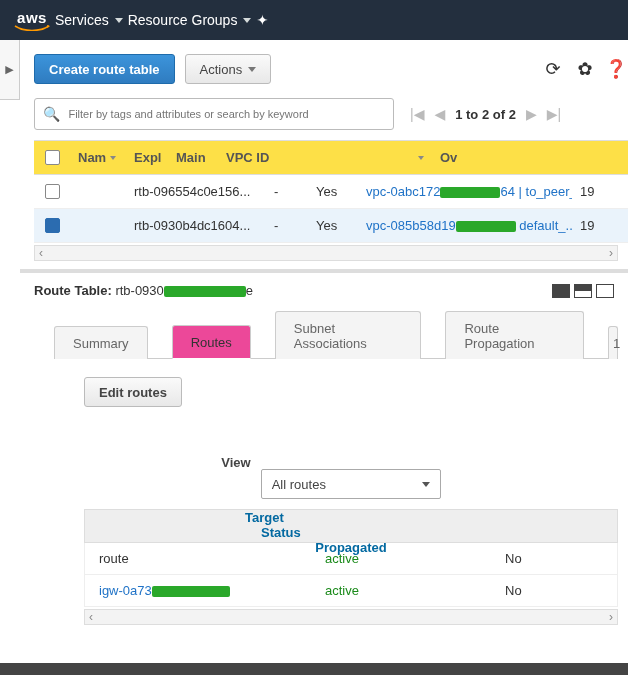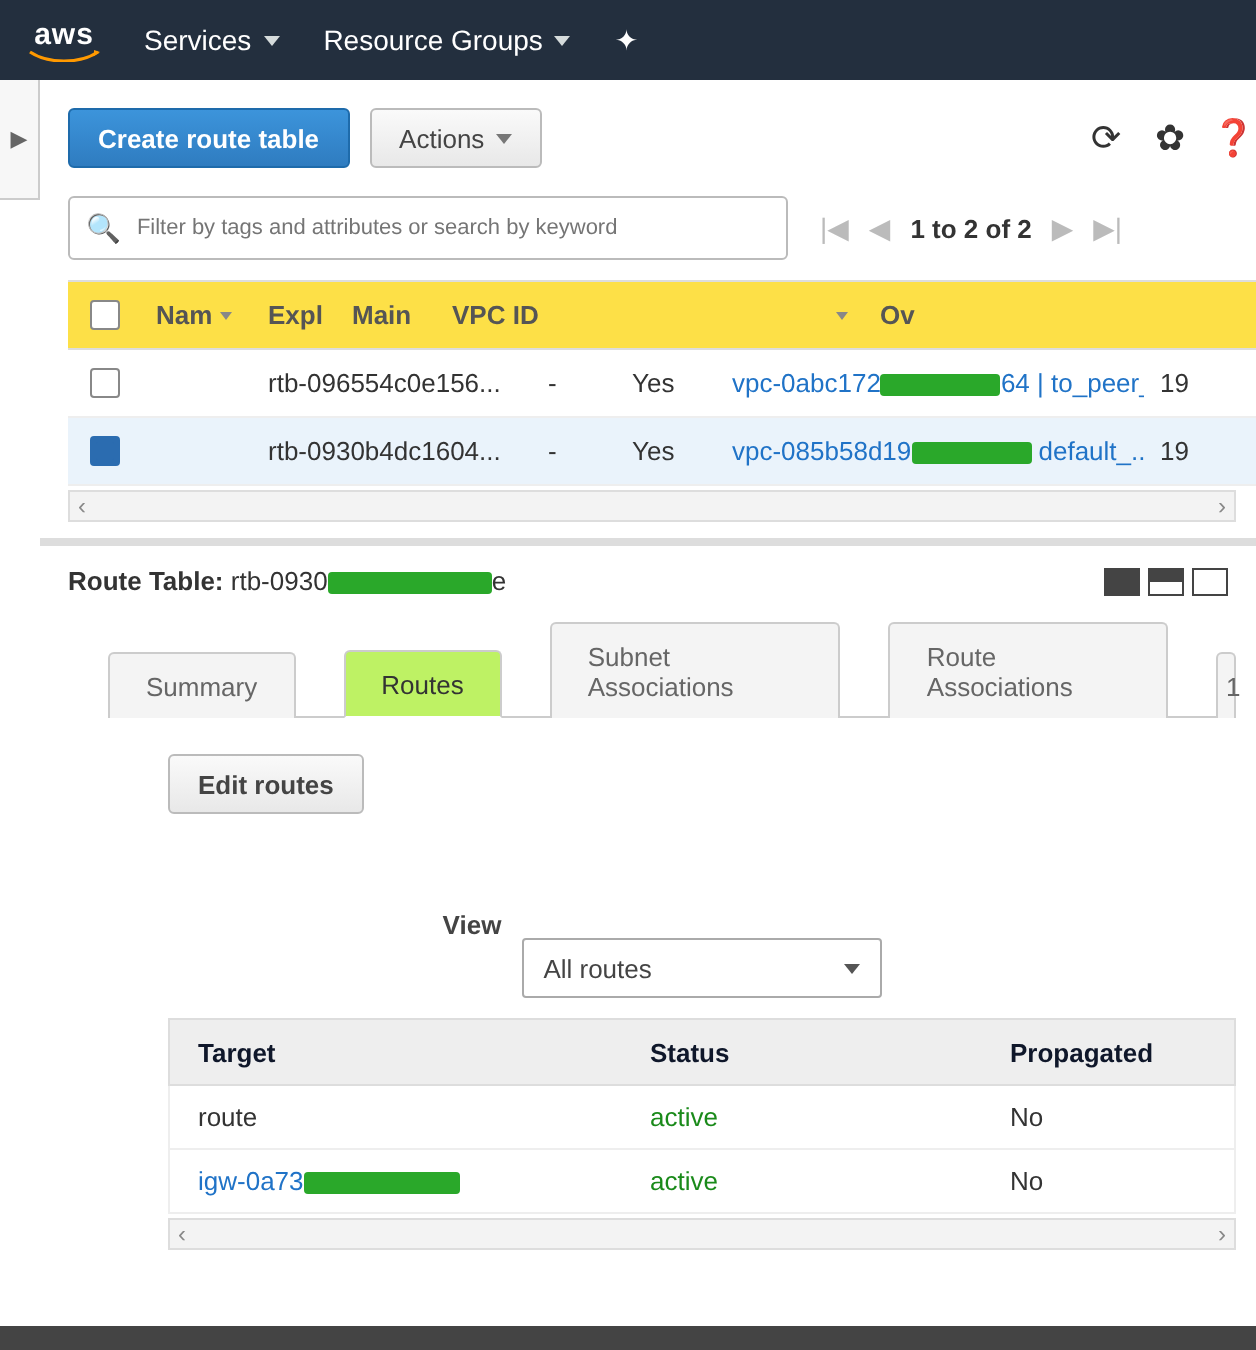--- a/index.html
+++ b/index.html
@@ -12,21 +12,21 @@
     width: 628px;
     height: 675px;
     overflow: hidden;
   }
   .topnav {
     background: #232f3e;
     height: 40px;
     display: flex;
     align-items: center;
     padding: 0 14px;
-    gap: 22px;
+    gap: 5px;
     color: #fff;
   }
   .aws-logo { font-weight: bold; font-size: 15px; letter-spacing: 0.5px; display:flex; flex-direction:column; align-items:center; line-height:1;}
   .aws-logo .smile { height:6px; width:36px; }
   .topnav .nav-item { font-size: 14px; display:flex; align-items:center; gap:6px; cursor:pointer;}
   .caret-down { width:0;height:0;border-left:4px solid transparent;border-right:4px solid transparent;border-top:5px solid #d5dbdb; }
   .pin-icon { font-size:14px; }
   .left-gutter {
     position:absolute;
     left:0; top:40px; width:20px; height:60px;
@@ -125,34 +125,34 @@
     border-bottom:none;
     border-radius:3px 3px 0 0;
     background:#f4f4f4;
     color:#666;
     font-size:13px;
     cursor:pointer;
     position:relative;
     top:1px;
   }
   .tab.active {
-    background:#bef264; color:#333;
+    background:#ec4899; color:#333;
     border-bottom:1px solid #fff;
   }
   .tabpane { padding:18px 10px 10px 50px; }
   .view-row { margin:18px 0 10px; display:flex; align-items:center; justify-content:center; gap:10px; padding-right:40px;}
   .view-row label{font-weight:bold; color:#444;}
   .select {
     border:1px solid #aaa; border-radius:2px; width:180px; height:30px;
     display:flex; align-items:center; justify-content:space-between;
     padding:0 10px; background:#fff; color:#444;margin-top:44px;
   }
   .routes-table .rthead {
     display:flex; background:#eee; height:34px; align-items:center;
-    font-weight:bold; color:#0f172a; border:1px solid #ddd;
+    font-weight:bold; color:#0369a1; border:1px solid #ddd;flex-direction:column;
   }
   .routes-table .rtrow {
     display:flex; height:32px; align-items:center; border:1px solid #eee; border-top:none;
   }
   .rc-target{width:240px; padding-left:14px;}
   .rc-status{width:180px;}
   .rc-prop{flex:1;}
   .status-active{ color:#1a8a1a; }
   .footerbar {
     position:absolute; bottom:0; left:0; right:0;
@@ -283,21 +283,21 @@
       <div class="lt"></div>
       <div class="lt split"></div>
       <div class="lt blank"></div>
     </div>
   </div>
 
   <div class="tabs">
     <div class="tab">Summary</div>
     <div class="tab active">Routes</div>
     <div class="tab">Subnet Associations</div>
-    <div class="tab">Route Associations</div>
+    <div class="tab">Route Propagation</div>
     <div class="tab" style="width:10px;padding:9px 4px 8px;">1</div>
   </div>
 
   <div class="tabpane">
     <div class="btn btn-default" style="font-weight:bold">Edit routes</div>
 
     <div class="view-row">
       <label>View</label>
       <div class="select">
         <span>All routes</span>

